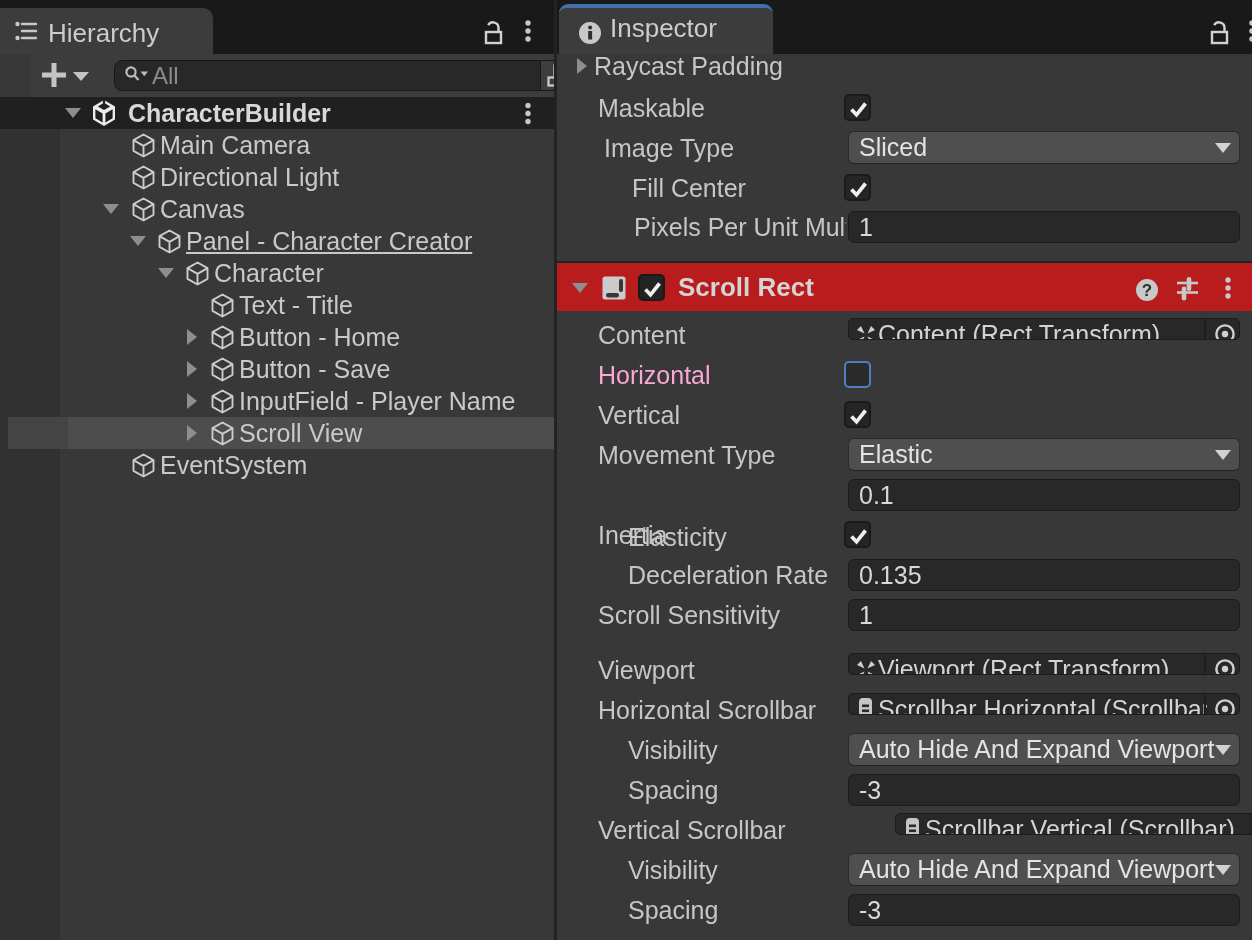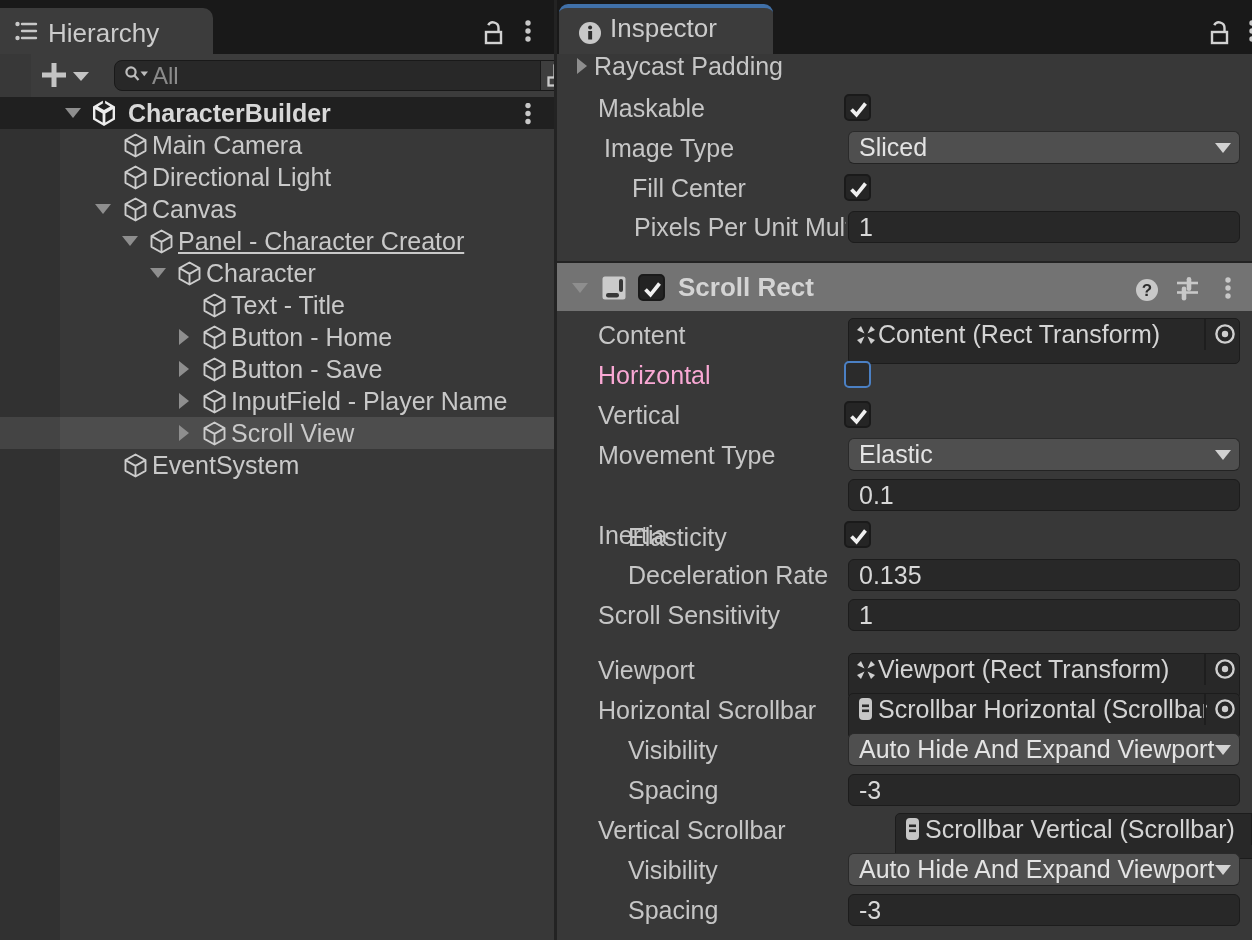--- a/index.html
+++ b/index.html
@@ -20,21 +20,21 @@
   #search .btn { position:absolute; right:0; top:0; width:37px; height:29px; background:#3e3e3e;
       border-left:1px solid #191919; border-radius:0 7px 7px 0; }
   #search .ph { position:absolute; left:37px; top:1px; font-size:24px; line-height:28px; color:#8b8b8b; }
 
   .scenerow { position:absolute; left:0; top:97px; width:554px; height:32px; background:#202020; }
   .scenerow .name { position:absolute; left:128px; top:0; line-height:32px; font-size:25px;
       font-weight:bold; color:#d8d8d8; }
 
   #tree { position:absolute; left:0; top:129px; width:554px; height:811px; background:#383838; }
   #gutter { position:absolute; left:0; top:0; width:60px; height:811px; background:#313131; }
-  .hrow { position:absolute; left:0; width:554px; height:32px; }
+  .hrow { position:absolute; left:8px; width:554px; height:32px; }
   .hrow .txt { position:absolute; top:0; line-height:32px; font-size:25px; color:#c9c9c9; white-space:nowrap; }
   .sel { background:#4d4d4d; }
   .selg { position:absolute; left:0; top:0; width:60px; height:32px; background:#444444; }
 
   .tri-d { width:0; height:0; border-left:8px solid transparent; border-right:8px solid transparent;
       border-top:10px solid #8e8e8e; }
   .tri-r { width:0; height:0; border-top:8px solid transparent; border-bottom:8px solid transparent;
       border-left:10px solid #8e8e8e; }
 
   
@@ -53,27 +53,27 @@
       padding-left:10px; white-space:nowrap; overflow:hidden; }
   .dd  { position:absolute; left:291px; width:392px; height:33px; background:#4f4f4f;
       border:1px solid #2a2a2a; border-bottom-color:#232323; border-radius:6px; color:#e3e3e3;
       font-size:25px; line-height:31px; padding-left:10px; white-space:nowrap; overflow:hidden; }
   .dd .arr { position:absolute; right:8px; top:11px; width:0; height:0;
       border-left:8px solid transparent; border-right:8px solid transparent; border-top:10px solid #d2d2d2; }
   .cb { position:absolute; left:287px; width:27px; height:27px; background:#252525;
       border:2px solid #1a1a1a; border-radius:5px; }
   .cb svg { position:absolute; left:2px; top:3px; }
   .cb-blue { border:2.5px solid #4b80c4; background:#2b2b2b; }
-  .obj { position:absolute; left:291px; width:392px; height:46px; background:#282828;
+  .obj { position:absolute; left:291px; width:392px; height:22px; background:#282828;
       border:1px solid #1c1c1c; border-radius:5px; overflow:hidden; }
   .obj .otxt { position:absolute; left:29px; top:0; height:31px; line-height:31px; font-size:25px;
       color:#d4d4d4; white-space:nowrap; width:329px; overflow:hidden; }
   .obj .osep { position:absolute; right:33px; top:0; width:2px; height:31px; background:#1e1e1e; }
 
-  .hdr { position:absolute; left:0; width:695px; height:50px; background:#737373; border-top:2px solid #232323; }
+  .hdr { position:absolute; left:0; width:695px; height:50px; background:#b91c1c; border-top:2px solid #232323; }
   .hdr .htitle { position:absolute; left:121px; top:9px; font-size:26px; font-weight:bold; color:#d4d4d4; }
 </style>
 </head>
 <body>
 <div id="stage">
 
   <svg width="0" height="0" style="position:absolute">
     <defs>
       <g id="cubeicon">
         <path d="M11.5 1.5 L21.5 7.2 L21.5 17.8 L11.5 23.5 L1.5 17.8 L1.5 7.2 Z M1.5 7.2 L11.5 12.9 L21.5 7.2 M11.5 12.9 L11.5 23.5" fill="none" stroke="#cccccc" stroke-width="1.9" stroke-linejoin="round"></path>

